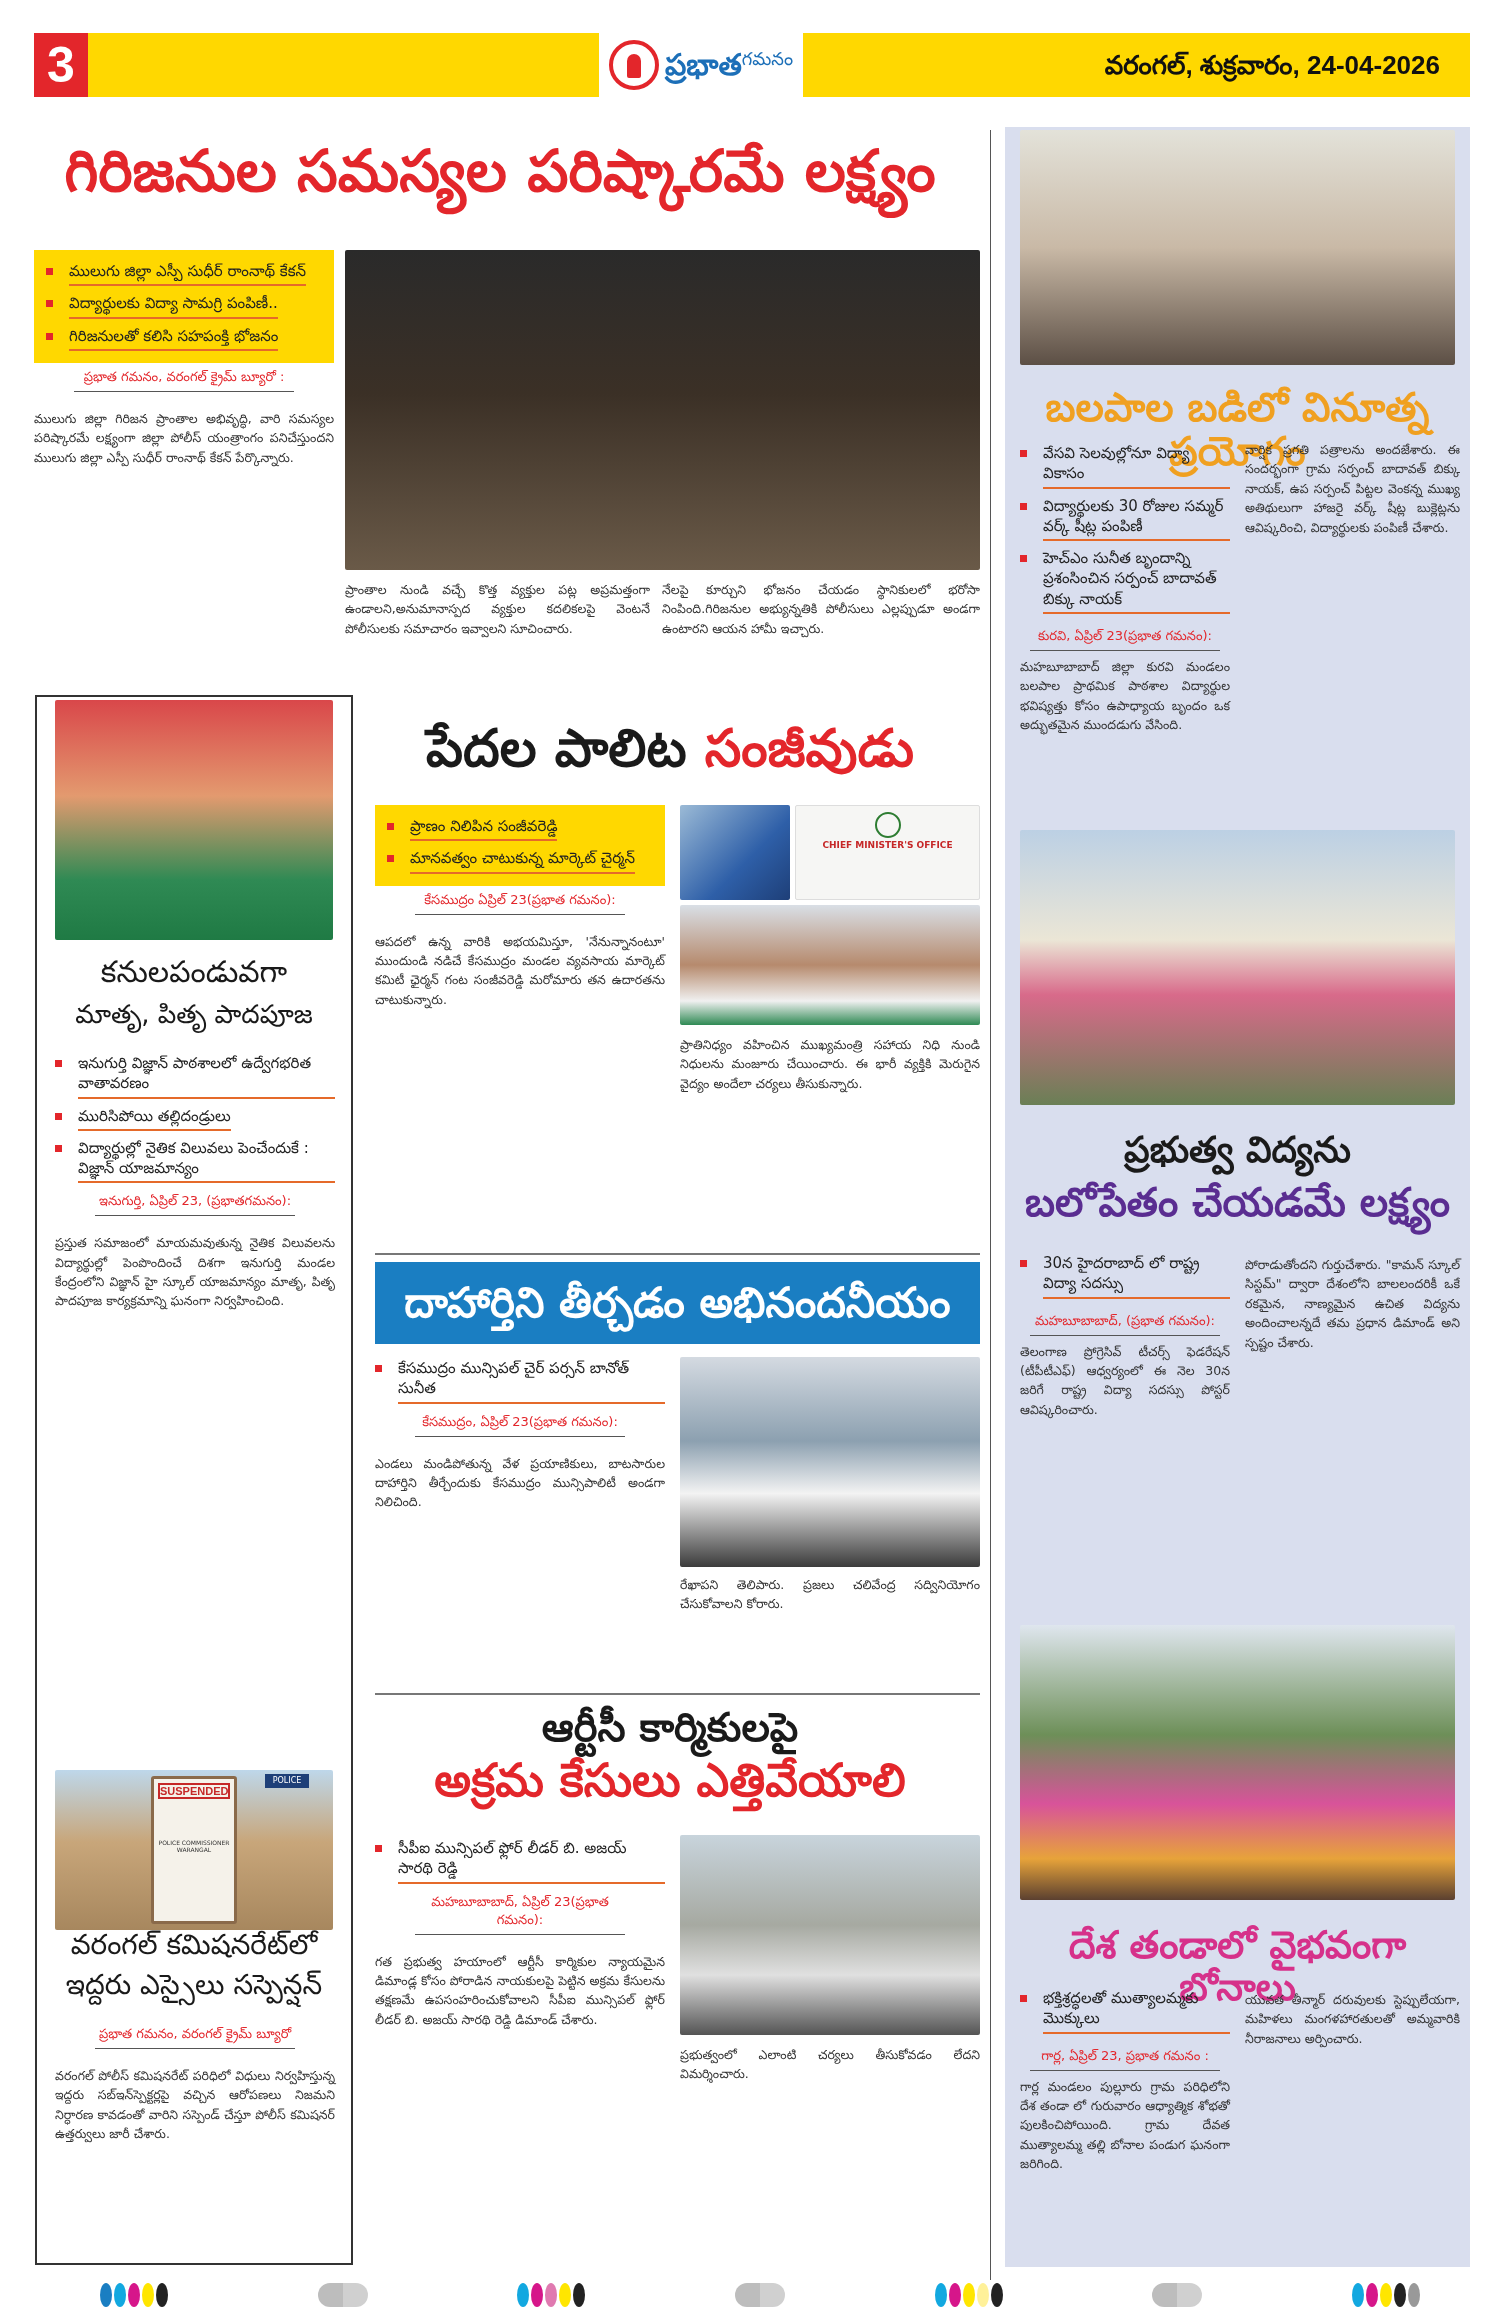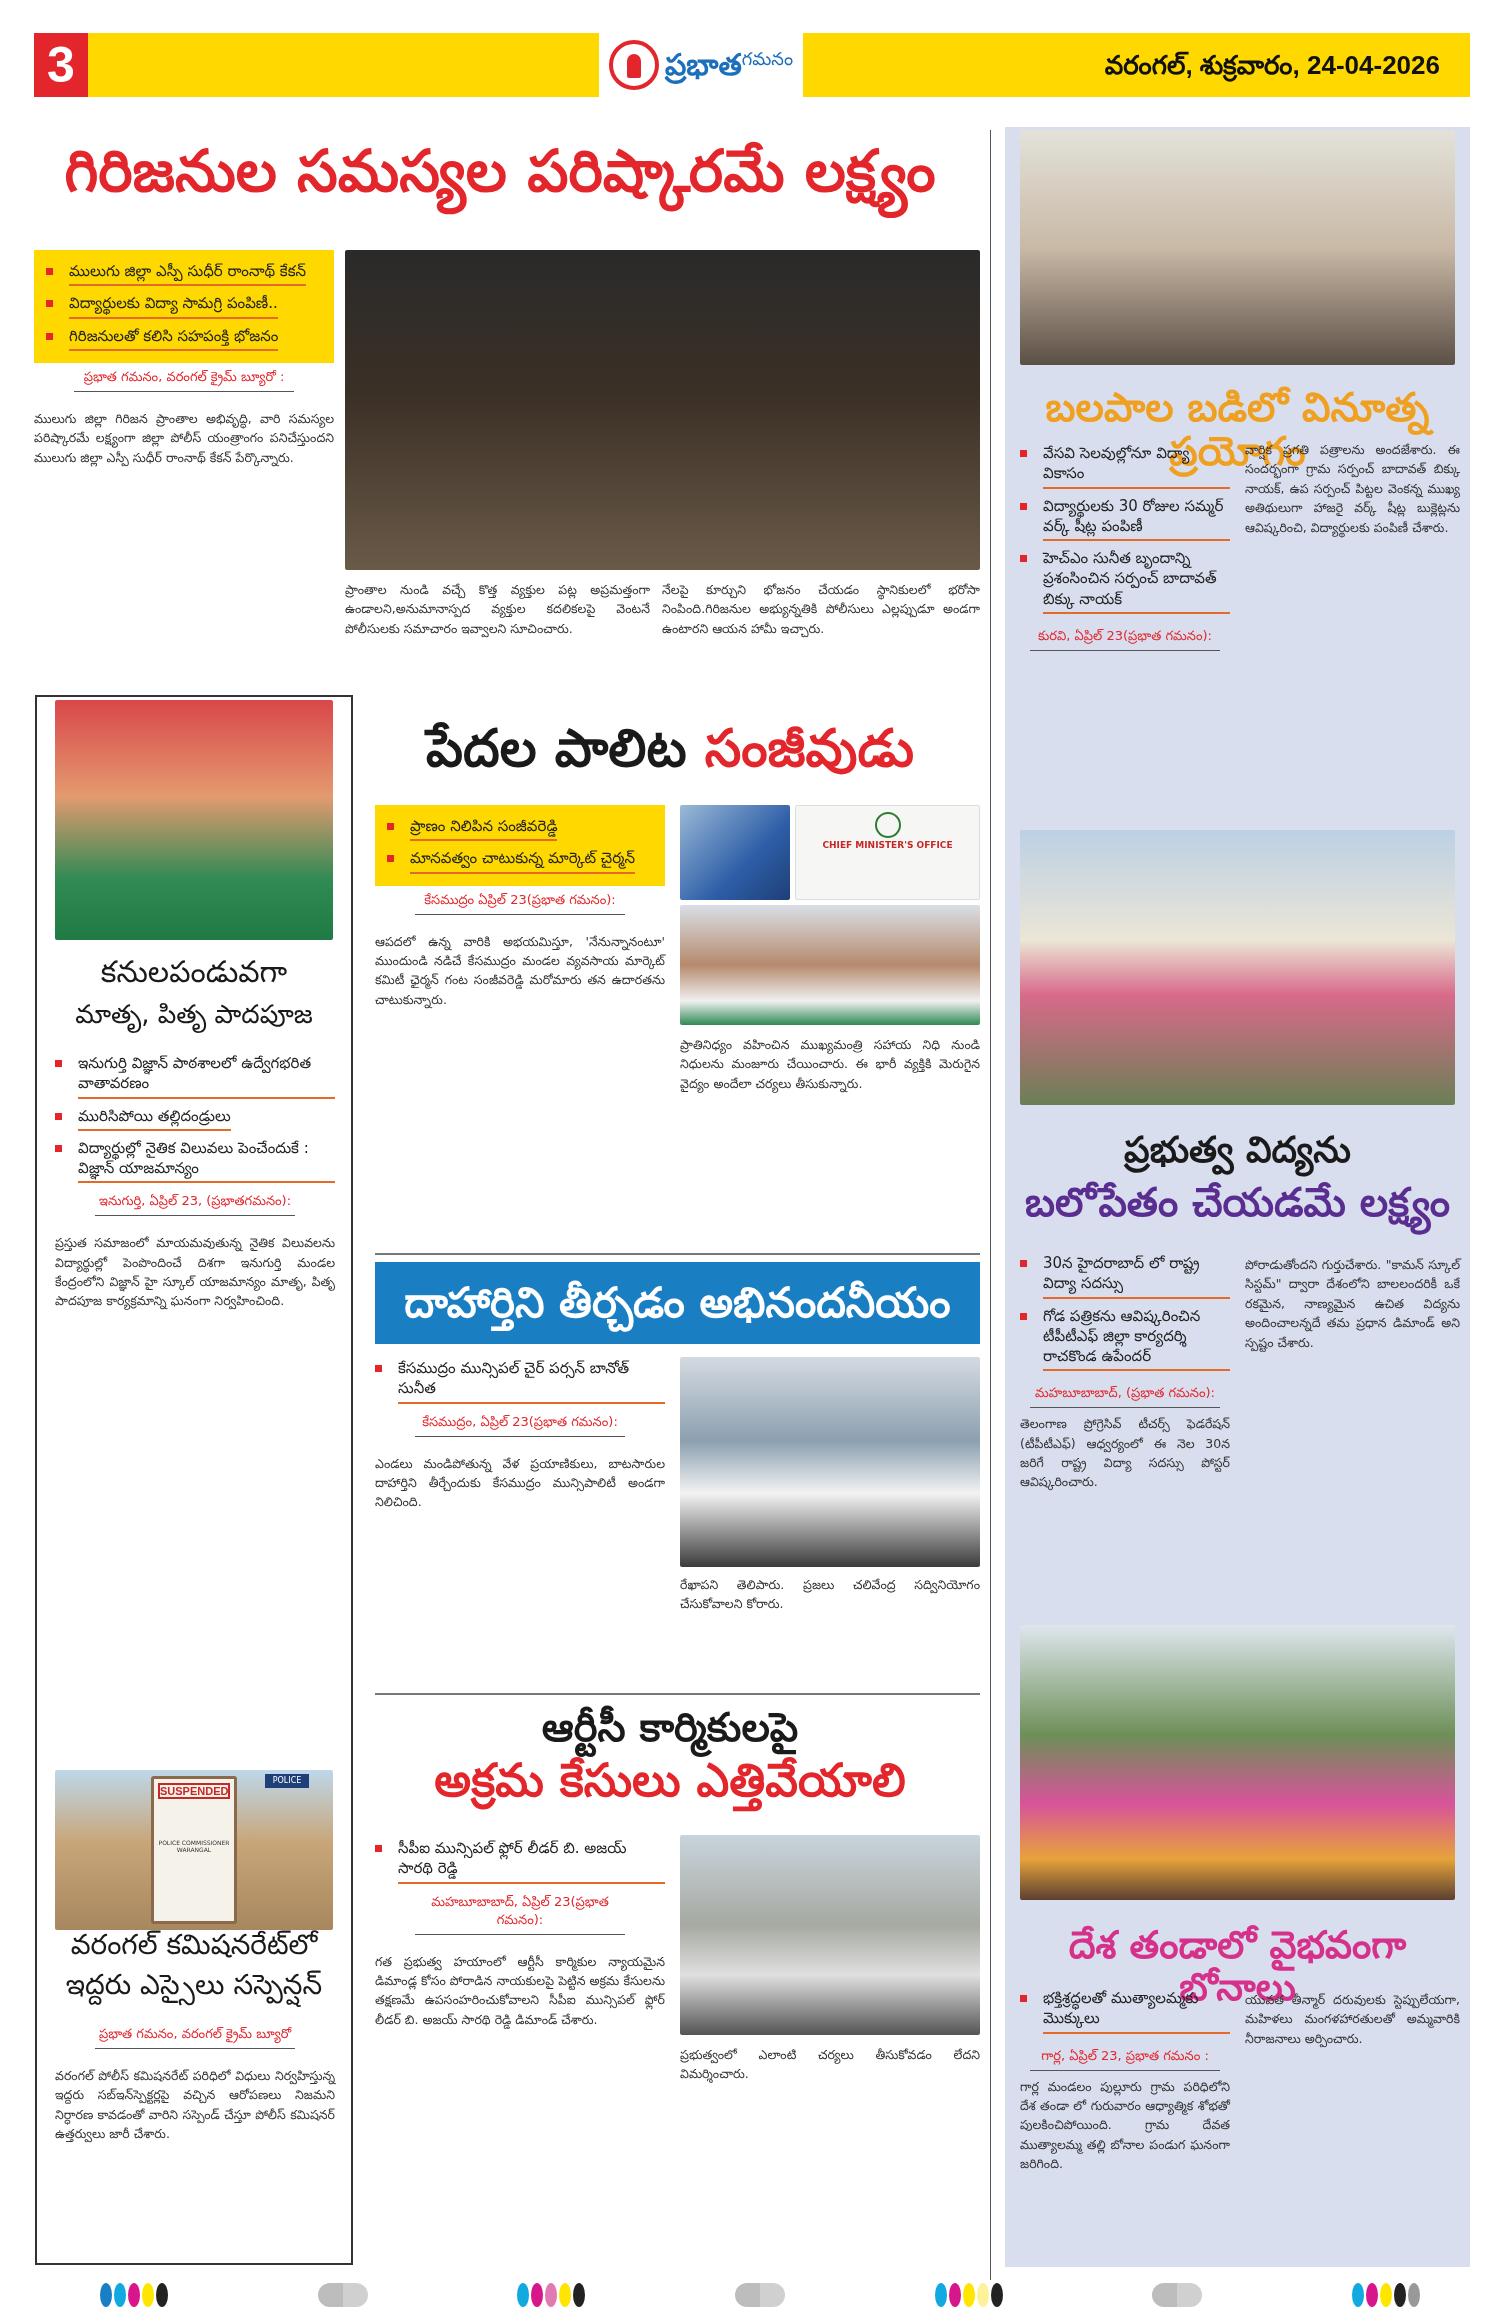--- a/index.html
+++ b/index.html
@@ -117,34 +117,31 @@
     </div>
   <div class="kicker">
       <span class="sq"></span>
       <span class="txt">విద్యార్థులకు 30 రోజుల సమ్మర్ వర్క్ షీట్ల పంపిణీ</span>
     </div>
   <div class="kicker">
       <span class="sq"></span>
       <span class="txt">హెచ్ఎం సునీత బృందాన్ని ప్రశంసించిన సర్పంచ్ బాదావత్ బిక్కు నాయక్</span>
     </div>
   <div class="dl" style="margin:10px 10px 6px;">కురవి, ఏప్రిల్ 23(ప్రభాత గమనం):</div>
+  <div class="body-txt">మహబూబాబాద్ జిల్లా కురవి మండలం బలపాల ప్రాథమిక పాఠశాల విద్యార్థుల భవిష్యత్తు కోసం ఉపాధ్యాయ బృందం ఒక అద్భుతమైన ముందడుగు వేసింది.</div>
 </div>
 <div class="abs body-txt" style="left:1245px; top:440px; width:215px;">వార్షిక ప్రగతి పత్రాలను అందజేశారు. ఈ సందర్భంగా గ్రామ సర్పంచ్ బాదావత్ బిక్కు నాయక్, ఉప సర్పంచ్ పిట్టల వెంకన్న ముఖ్య అతిథులుగా హాజరై వర్క్ షీట్ల బుక్లెట్లను ఆవిష్కరించి, విద్యార్థులకు పంపిణీ చేశారు.</div>
 
 <div class="abs photo ph-school" style="left:1020px; top:830px; width:435px; height:275px;"></div>
 <div class="abs hl hl-black" style="left:1010px; top:1130px; width:455px; font-size:36px;">ప్రభుత్వ విద్యను</div>
 <div class="abs hl hl-purple" style="left:1010px; top:1180px; width:455px; font-size:40px;">బలోపేతం చేయడమే లక్ష్యం</div>
 <div class="abs" style="left:1020px; top:1250px; width:210px;">
   <div class="kicker">
       <span class="sq"></span>
       <span class="txt">30న హైదరాబాద్ లో రాష్ట్ర విద్యా సదస్సు</span>
-    </div>
-  <div class="kicker">
-      <span class="sq"></span>
-      <span class="txt">గోడ పత్రికను ఆవిష్కరించిన టీపీటీఎఫ్ జిల్లా కార్యదర్శి రాచకొండ ఉపేందర్</span>
     </div>
   <div class="dl" style="margin:10px 10px 6px;">మహబూబాబాద్, (ప్రభాత గమనం):</div>
   <div class="body-txt">తెలంగాణ ప్రోగ్రెసివ్ టీచర్స్ ఫెడరేషన్ (టీపీటీఎఫ్) ఆధ్వర్యంలో ఈ నెల 30న జరిగే రాష్ట్ర విద్యా సదస్సు పోస్టర్ ఆవిష్కరించారు.</div>
 </div>
 <div class="abs body-txt" style="left:1245px; top:1255px; width:215px;">పోరాడుతోందని గుర్తుచేశారు. "కామన్ స్కూల్ సిస్టమ్" ద్వారా దేశంలోని బాలలందరికీ ఒకే రకమైన, నాణ్యమైన ఉచిత విద్యను అందించాలన్నదే తమ ప్రధాన డిమాండ్ అని స్పష్టం చేశారు.</div>
 
 <div class="abs photo ph-bonalu" style="left:1020px; top:1625px; width:435px; height:275px;"></div>
 <div class="abs hl hl-pink" style="left:1010px; top:1925px; width:455px; font-size:38px;">దేశ తండాలో వైభవంగా బోనాలు</div>
 <div class="abs" style="left:1020px; top:1985px; width:210px;">
   <div class="kicker">

